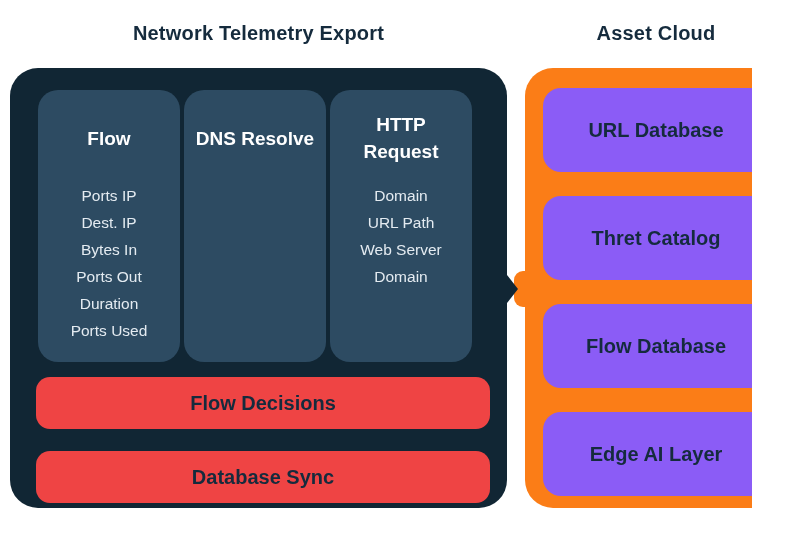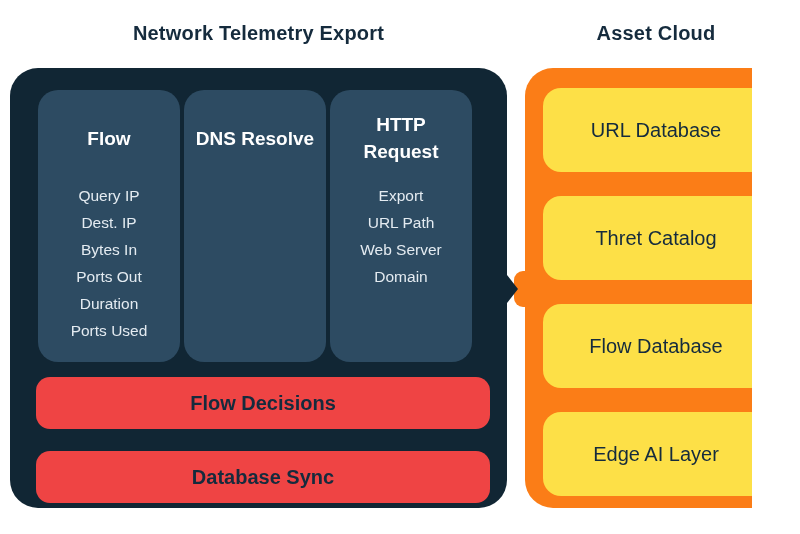--- a/index.html
+++ b/index.html
@@ -96,27 +96,27 @@
     position: absolute;
     left: 525px; top: 68px;
     width: 262px; height: 440px;
     background: #fb7d17;
     border-radius: 28px;
   }
   .cloud-box {
     position: absolute;
     left: 18px;
     width: 226px; height: 84px;
-    background: #fde047;
+    background: #8b5cf6;
     border-radius: 18px;
     display: flex;
     align-items: center;
     justify-content: center;
     font-size: 20px;
-    font-weight: 400;
+    font-weight: 700;
     color: #152b3d;
   }
   .cloud-box-1 { top: 20px; }
   .cloud-box-2 { top: 128px; }
   .cloud-box-3 { top: 236px; }
   .cloud-box-4 { top: 344px; }
 </style>
 </head>
 <body>
 
@@ -125,37 +125,37 @@
   <div class="section-title title-left">Network Telemetry Export</div>
 
   <div class="section-title title-right">Asset Cloud</div>
 
   <div class="panel-dark">
     <div class="columns">
 
       <div class="col">
         <div class="col-title">Flow</div>
         <div class="col-items">
-          <div>Query IP</div>
+          <div>Ports IP</div>
           <div>Dest. IP</div>
           <div>Bytes In</div>
           <div>Ports Out</div>
           <div>Duration</div>
           <div>Ports Used</div>
         </div>
       </div>
 
       <div class="col">
         <div class="col-title">DNS Resolve</div>
       </div>
 
       <div class="col">
         <div class="col-title">HTTP Request</div>
         <div class="col-items">
-          <div>Export</div>
+          <div>Domain</div>
           <div>URL Path</div>
           <div>Web Server Domain</div>
         </div>
       </div>
 
     </div>
 
     <div class="bar bar-1">Flow Decisions</div>
     <div class="bar bar-2">Database Sync</div>
   </div>

